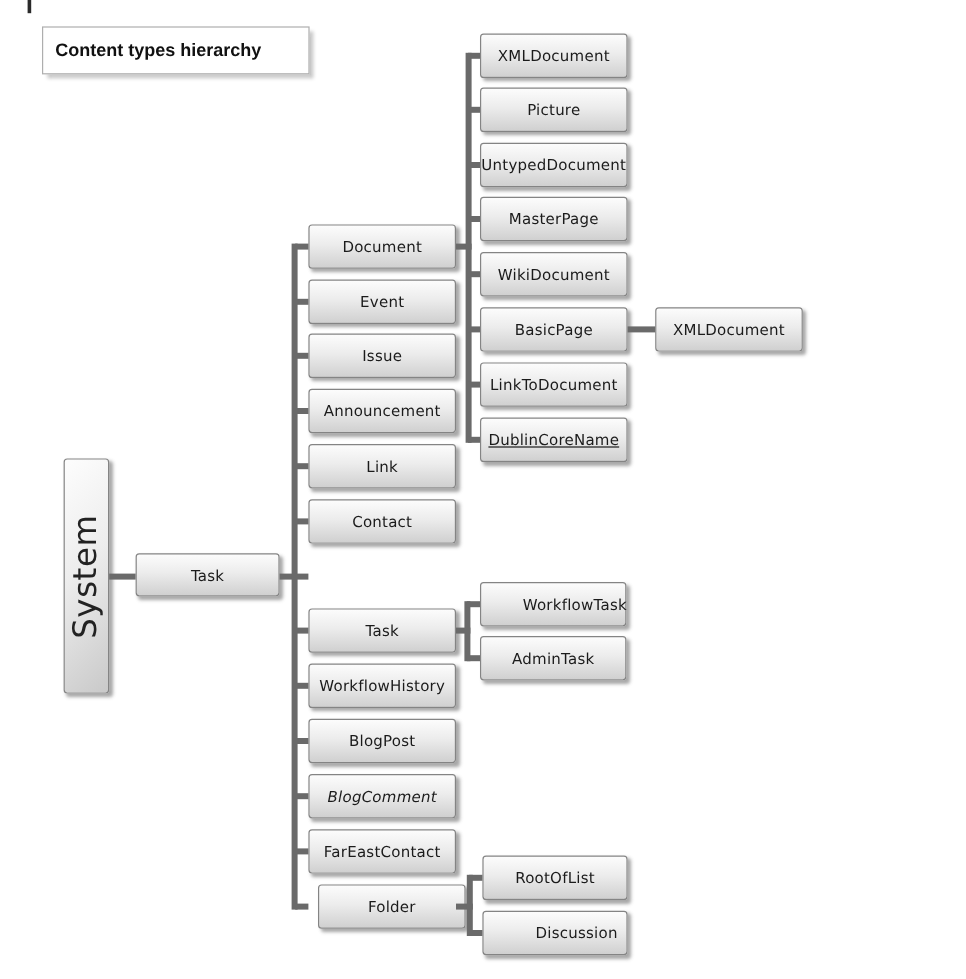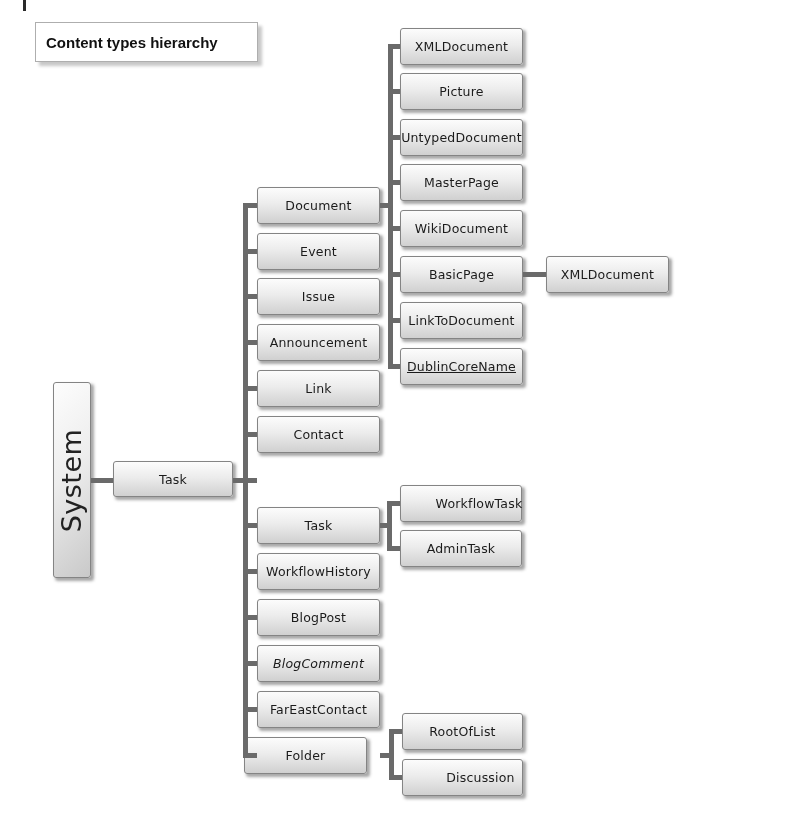--- a/index.html
+++ b/index.html
@@ -66,21 +66,21 @@
   <div class="node" style="left:257px;top:233px;">Event</div>
   <div class="node" style="left:257px;top:278px;">Issue</div>
   <div class="node" style="left:257px;top:324px;">Announcement</div>
   <div class="node" style="left:257px;top:370px;">Link</div>
   <div class="node" style="left:257px;top:416px;">Contact</div>
   <div class="node" style="left:257px;top:507px;">Task</div>
   <div class="node" style="left:257px;top:553px;">WorkflowHistory</div>
   <div class="node" style="left:257px;top:599px;">BlogPost</div>
   <div class="node" style="left:257px;top:645px;font-style:italic;">BlogComment</div>
   <div class="node" style="left:257px;top:691px;">FarEastContact</div>
-  <div class="node" style="left:244px;top:737px;">Folder</div>
+  <div class="node" style="left:265px;top:737px;">Folder</div>
 
   <div class="node" style="left:400px;top:28px;">XMLDocument</div>
   <div class="node" style="left:400px;top:73px;">Picture</div>
   <div class="node" style="left:400px;top:119px;">UntypedDocument</div>
   <div class="node" style="left:400px;top:164px;">MasterPage</div>
   <div class="node" style="left:400px;top:210px;">WikiDocument</div>
   <div class="node" style="left:400px;top:256px;">BasicPage</div>
   <div class="node" style="left:400px;top:302px;">LinkToDocument</div>
   <div class="node" style="left:400px;top:348px;text-decoration:underline;">DublinCoreName</div>
 

